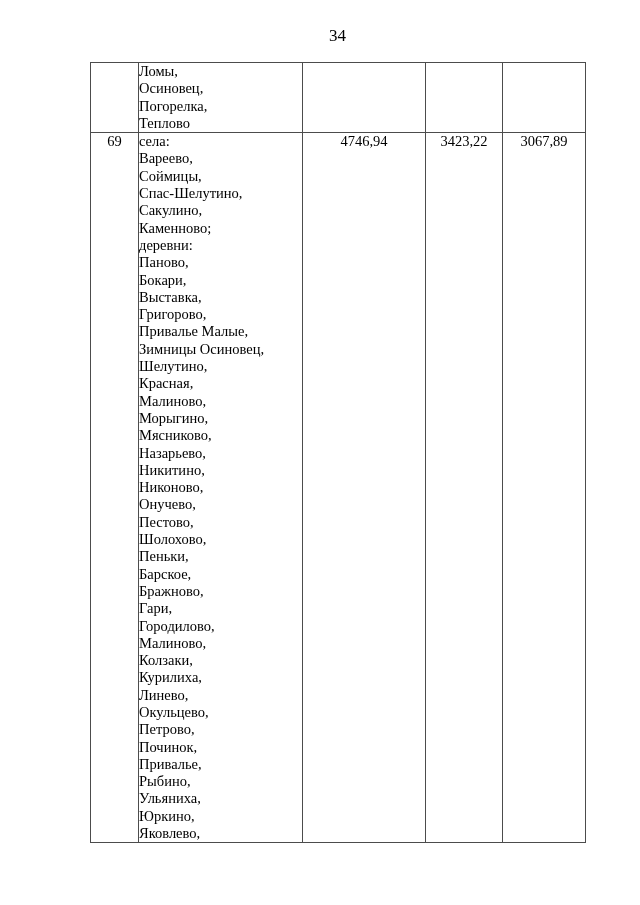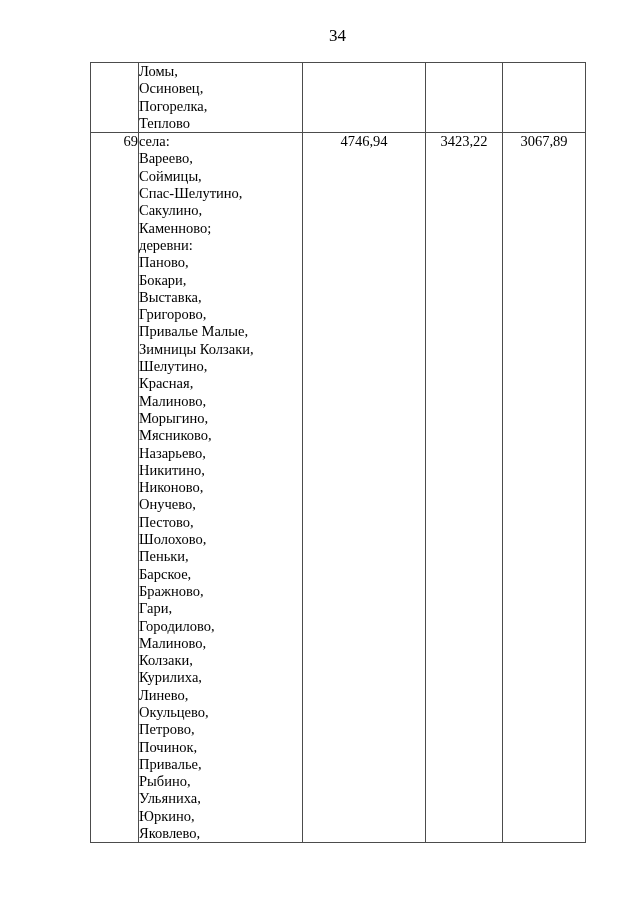--- a/index.html
+++ b/index.html
@@ -36,21 +36,21 @@
   table.doc-table td {
     border: 1px solid #4c4c4c;
     padding: 0;
     font-size: 14.5px;
     line-height: 17.3px;
     vertical-align: top;
     overflow: hidden;
   }
   td.cell-id {
     width: 47px;
-    text-align: right;
+    text-align: center;
     vertical-align: middle;
   }
   td.cell-names {
     width: 163px;
     padding: 1px 4px 0 5px;
     vertical-align: top;
   }
   td.cell-val {
     text-align: center;
     vertical-align: middle;
@@ -90,21 +90,21 @@
             <div>Соймицы,</div>
             <div>Спас-Шелутино,</div>
             <div>Сакулино,</div>
             <div>Каменново;</div>
             <div>деревни:</div>
             <div>Паново,</div>
             <div>Бокари,</div>
             <div>Выставка,</div>
             <div>Григорово,</div>
             <div>Привалье Малые,</div>
-            <div>Зимницы Колзаки,</div>
+            <div>Зимницы Осиновец,</div>
             <div>Шелутино,</div>
             <div>Красная,</div>
             <div>Малиново,</div>
             <div>Морыгино,</div>
             <div>Мясниково,</div>
             <div>Назарьево,</div>
             <div>Никитино,</div>
             <div>Никоново,</div>
             <div>Онучево,</div>
             <div>Пестово,</div>

